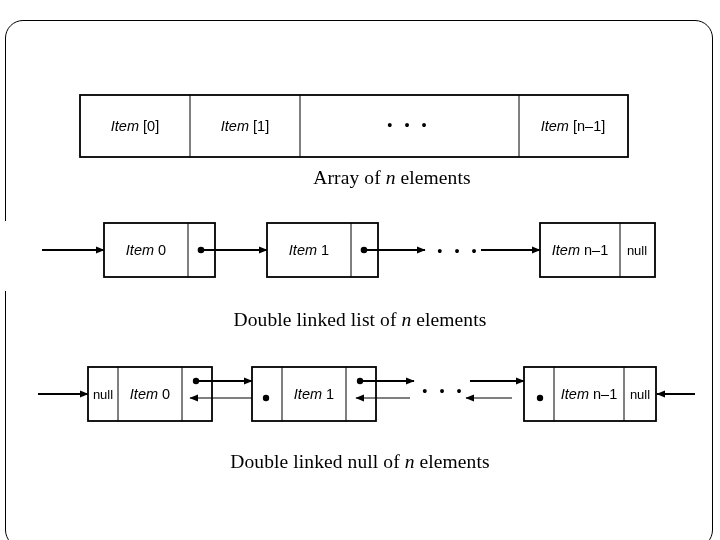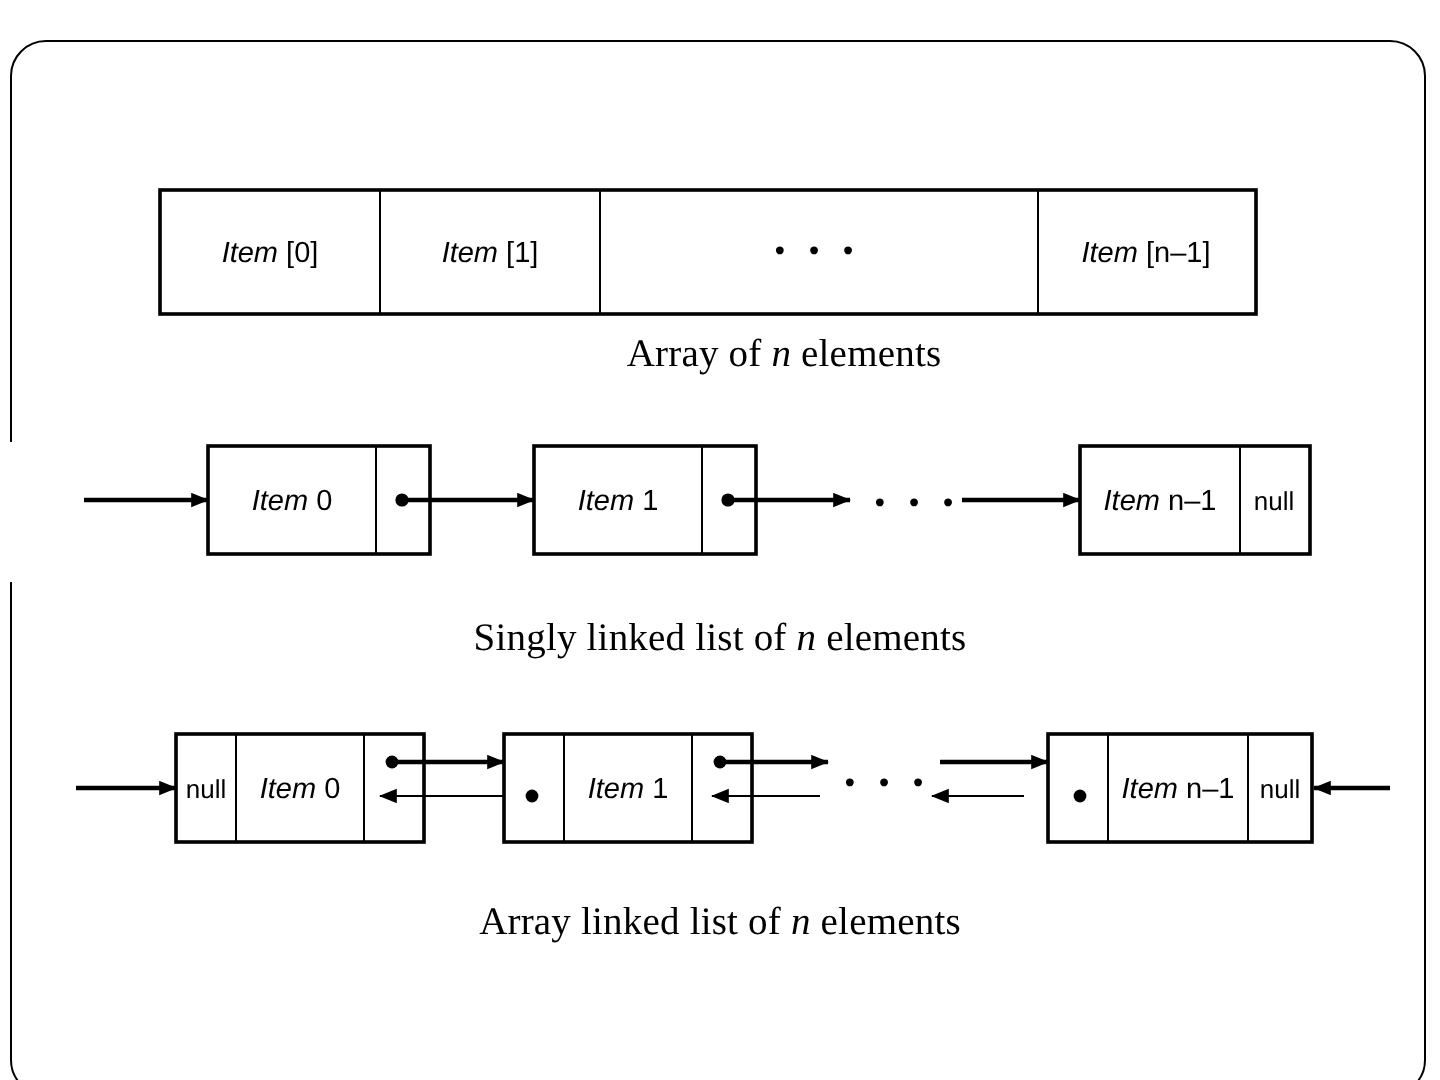--- a/index.html
+++ b/index.html
@@ -198,17 +198,17 @@
         </text>
         <text class="nulltxt" x="640" y="384" text-anchor="middle">null</text>
       </g>
 
       <line class="arrowthick" x1="695" y1="379" x2="657" y2="379" marker-end="url(#ahThick)"></line>
     </g>
   </svg>
 
   <div class="cap" id="cap-array"><span>Array of </span><span class="it">n</span><span> elements</span></div>
 
-  <div class="cap" id="cap-single"><span>Singly linked list of </span><span class="it">n</span><span> elements</span></div>
-
-  <div class="cap" id="cap-double"><span>Array linked list of </span><span class="it">n</span><span> elements</span></div>
+  <div class="cap" id="cap-single"><span>Double linked list of </span><span class="it">n</span><span> elements</span></div>
+
+  <div class="cap" id="cap-double"><span>Double linked null of </span><span class="it">n</span><span> elements</span></div>
 
 </div>
 
 </body></html>

